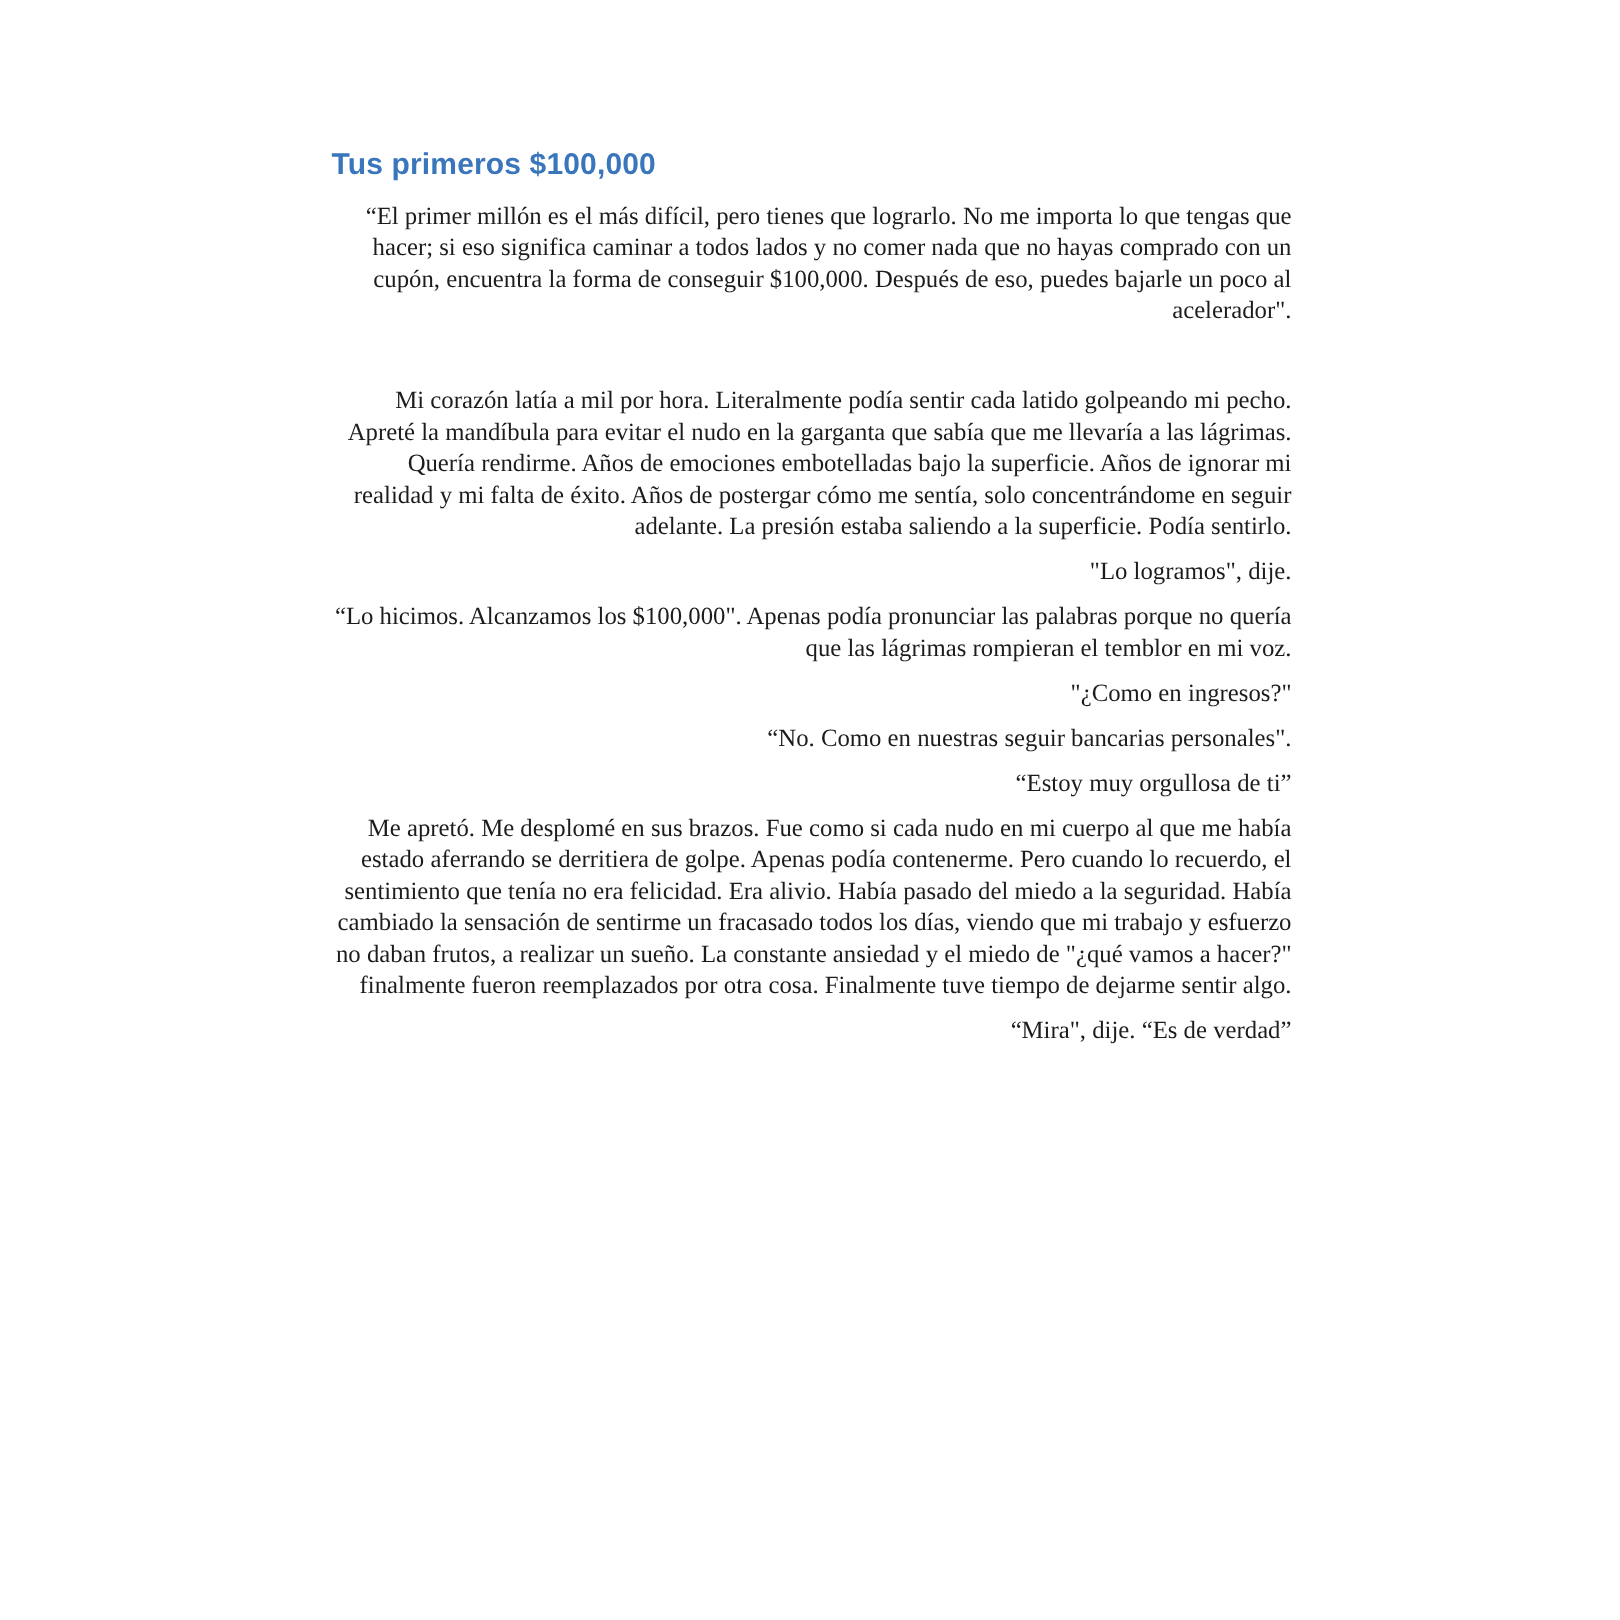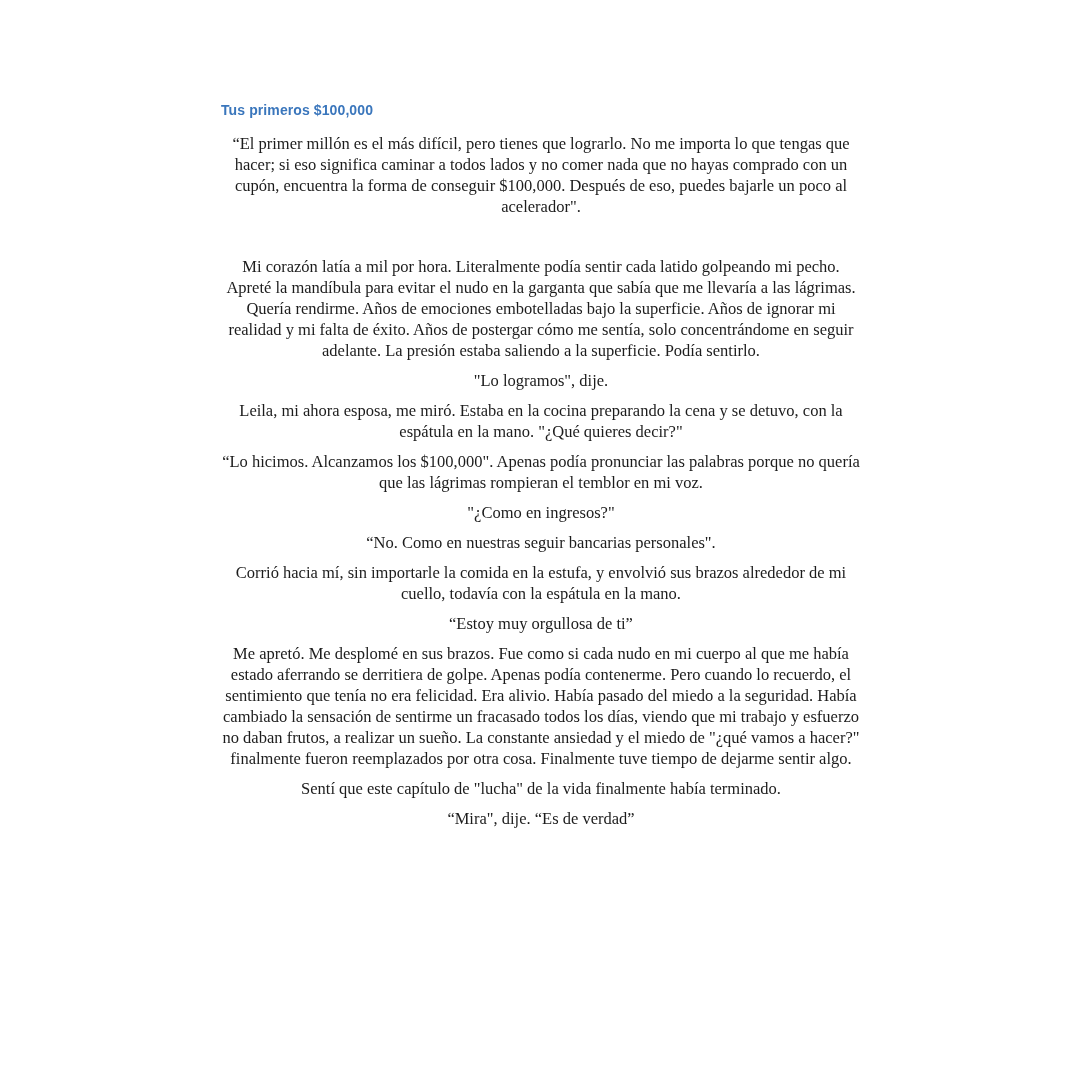--- a/index.html
+++ b/index.html
@@ -15,33 +15,33 @@
   }
   .doc {
     position: absolute;
     left: 221px;
     top: 98px;
     width: 640px;
   }
   .doc-title {
     font-family: "Liberation Sans", sans-serif;
     font-weight: 700;
-    font-size: 14px;
+    font-size: 20px;
     line-height: 25px;
     color: #3A76BC;
     margin: 0 0 10px 0;
     letter-spacing: 0.1px;
   }
   .doc p {
     font-family: "Liberation Serif", serif;
     font-size: 16.5px;
     line-height: 21px;
     color: #1c1c1c;
     margin: 0 0 9px 0;
-    text-align: center;
+    text-align: right;
   }
   .doc p.blank {
     min-height: 21px;
   }
 </style>
 </head>
 <body>
 
 <div class="doc">
   <h1 class="doc-title">Tus primeros $100,000</h1>
@@ -49,31 +49,28 @@
   <p>“El primer millón es el más difícil, pero tienes que lograrlo. No me importa lo que tengas que hacer; si eso significa caminar a todos lados y no comer nada que no hayas comprado con un cupón, encuentra la forma de conseguir $100,000. Después de eso, puedes bajarle un poco al acelerador".</p>
 
 
   <p class="blank"></p>
 
 
   <p>Mi corazón latía a mil por hora. Literalmente podía sentir cada latido golpeando mi pecho. Apreté la mandíbula para evitar el nudo en la garganta que sabía que me llevaría a las lágrimas. Quería rendirme. Años de emociones embotelladas bajo la superficie. Años de ignorar mi realidad y mi falta de éxito. Años de postergar cómo me sentía, solo concentrándome en seguir adelante. La presión estaba saliendo a la superficie. Podía sentirlo.</p>
 
   <p>"Lo logramos", dije.</p>
 
-  <p>Leila, mi ahora esposa, me miró. Estaba en la cocina preparando la cena y se detuvo, con la espátula en la mano. "¿Qué quieres decir?"</p>
 
   <p>“Lo hicimos. Alcanzamos los $100,000". Apenas podía pronunciar las palabras porque no quería que las lágrimas rompieran el temblor en mi voz.</p>
 
   <p>"¿Como en ingresos?"</p>
 
   <p>“No. Como en nuestras seguir bancarias personales".</p>
 
 
-  <p>Corrió hacia mí, sin importarle la comida en la estufa, y envolvió sus brazos alrededor de mi cuello, todavía con la espátula en la mano.</p>
 
   <p>“Estoy muy orgullosa de ti”</p>
 
   <p>Me apretó. Me desplomé en sus brazos. Fue como si cada nudo en mi cuerpo al que me había estado aferrando se derritiera de golpe. Apenas podía contenerme. Pero cuando lo recuerdo, el sentimiento que tenía no era felicidad. Era alivio. Había pasado del miedo a la seguridad. Había cambiado la sensación de sentirme un fracasado todos los días, viendo que mi trabajo y esfuerzo no daban frutos, a realizar un sueño. La constante ansiedad y el miedo de "¿qué vamos a hacer?" finalmente fueron reemplazados por otra cosa. Finalmente tuve tiempo de dejarme sentir algo.</p>
 
-  <p>Sentí que este capítulo de "lucha" de la vida finalmente había terminado.</p>
 
   <p>“Mira", dije. “Es de verdad”</p>
 </div>
 
 </body></html>

